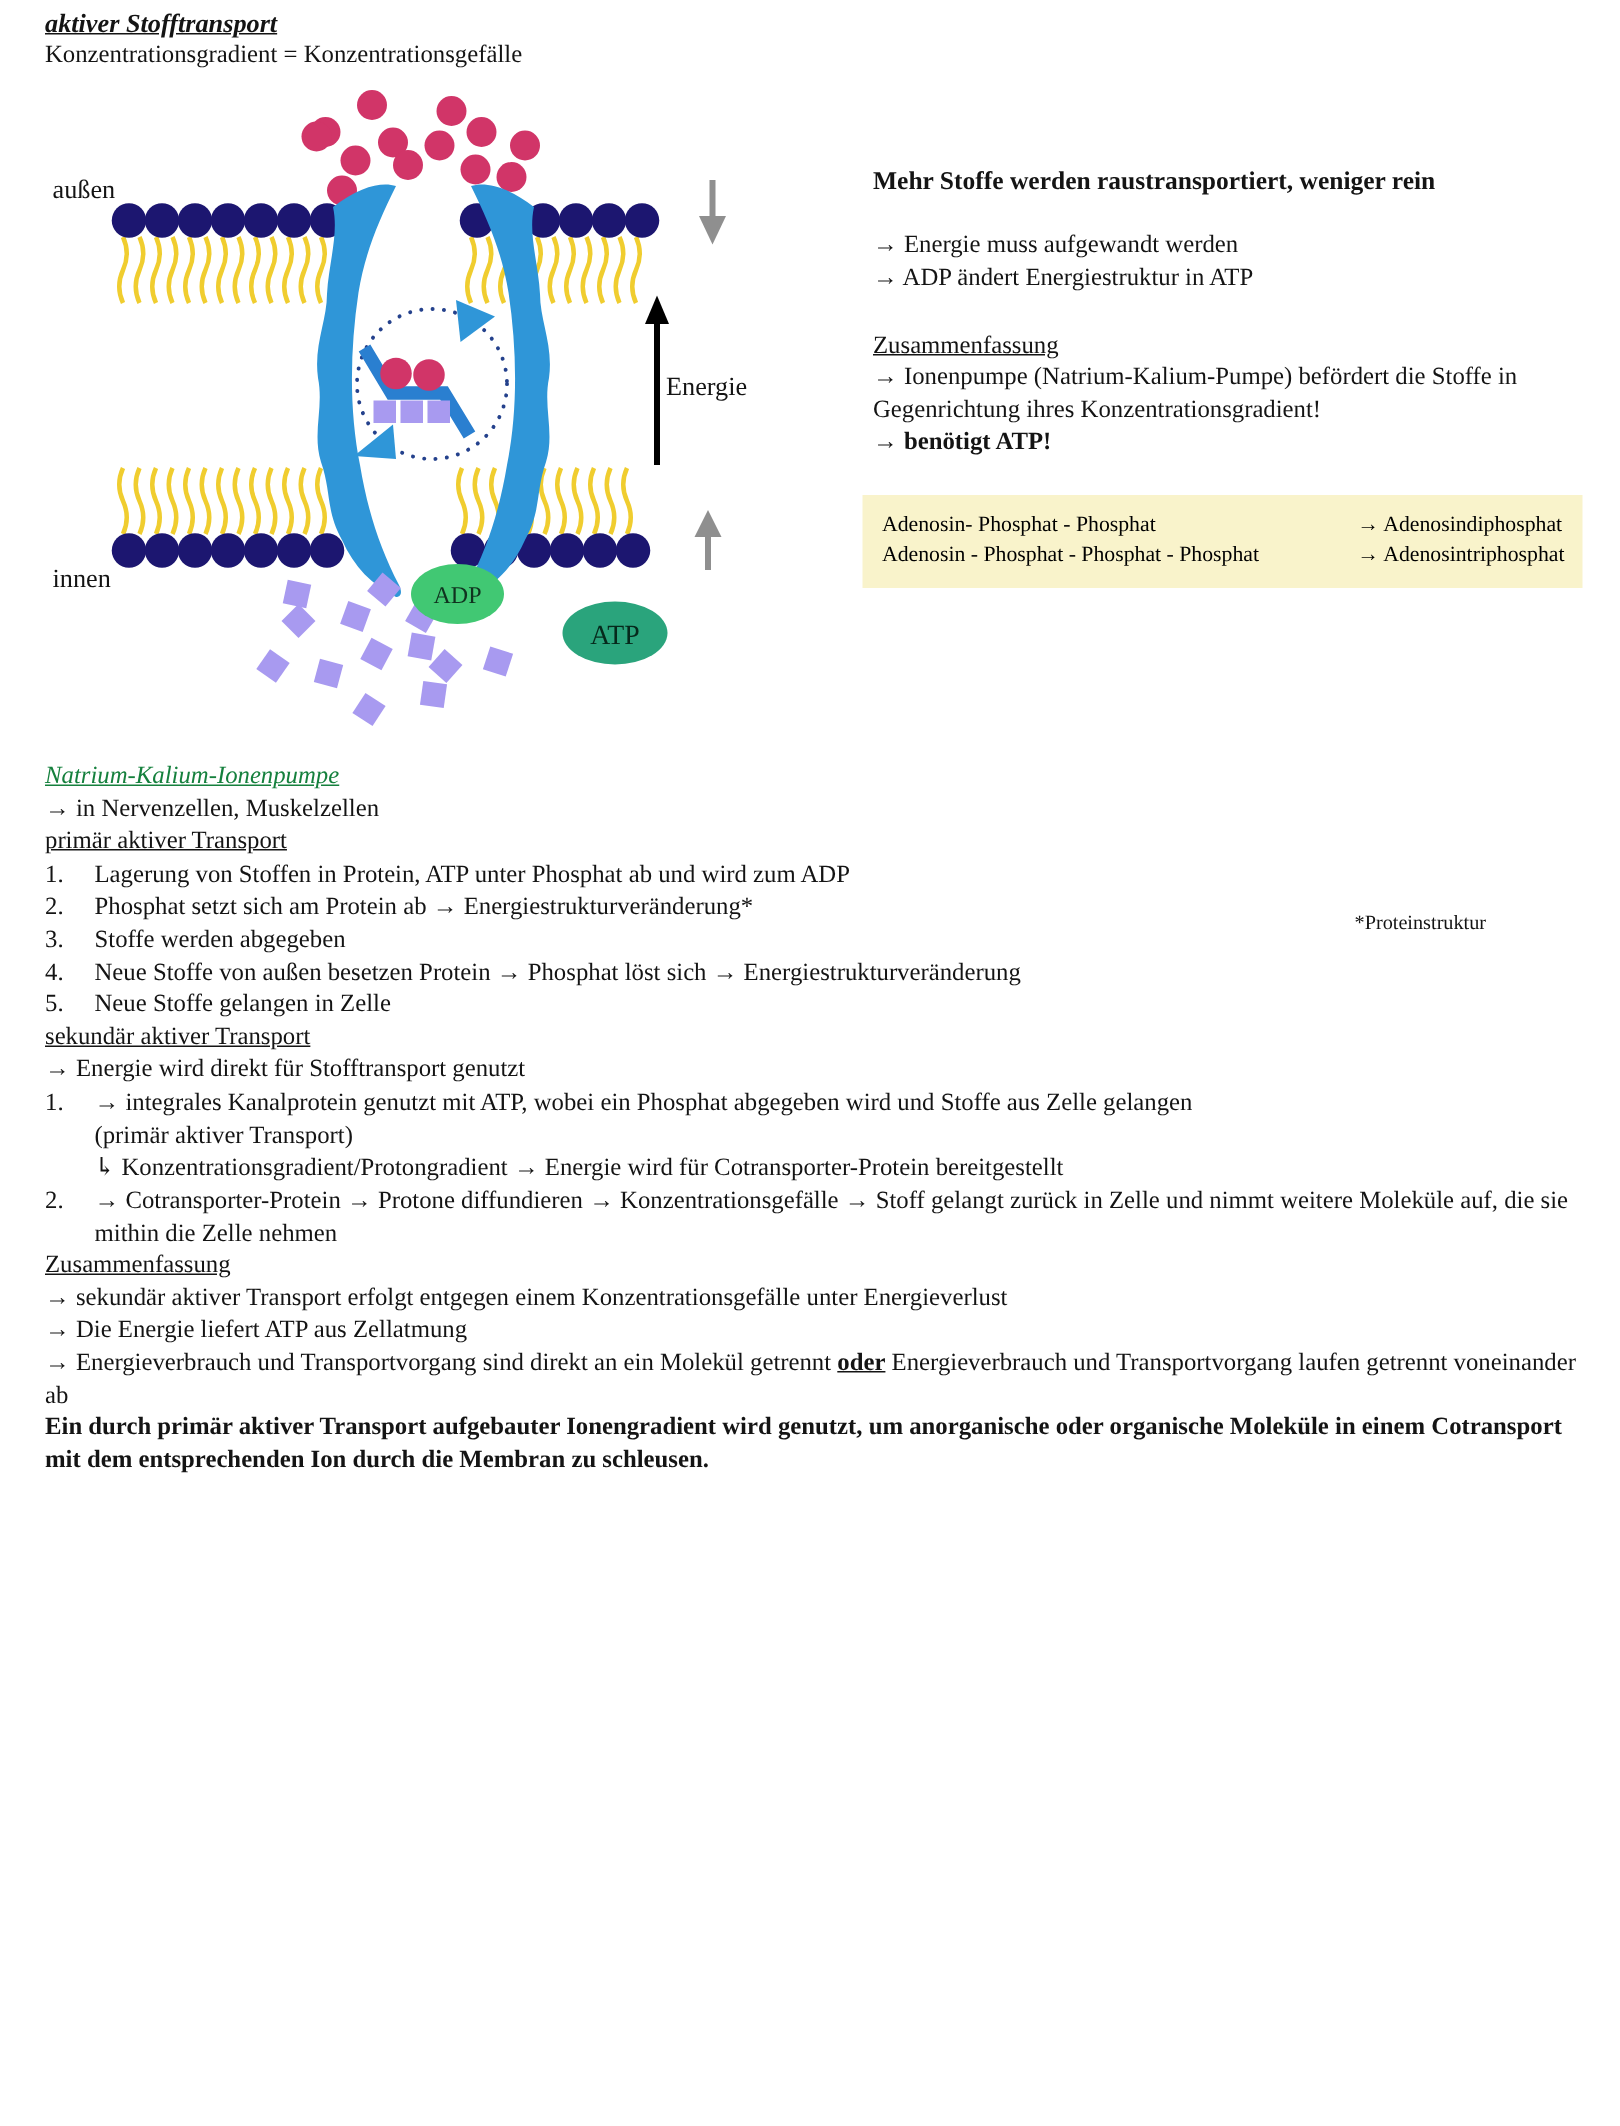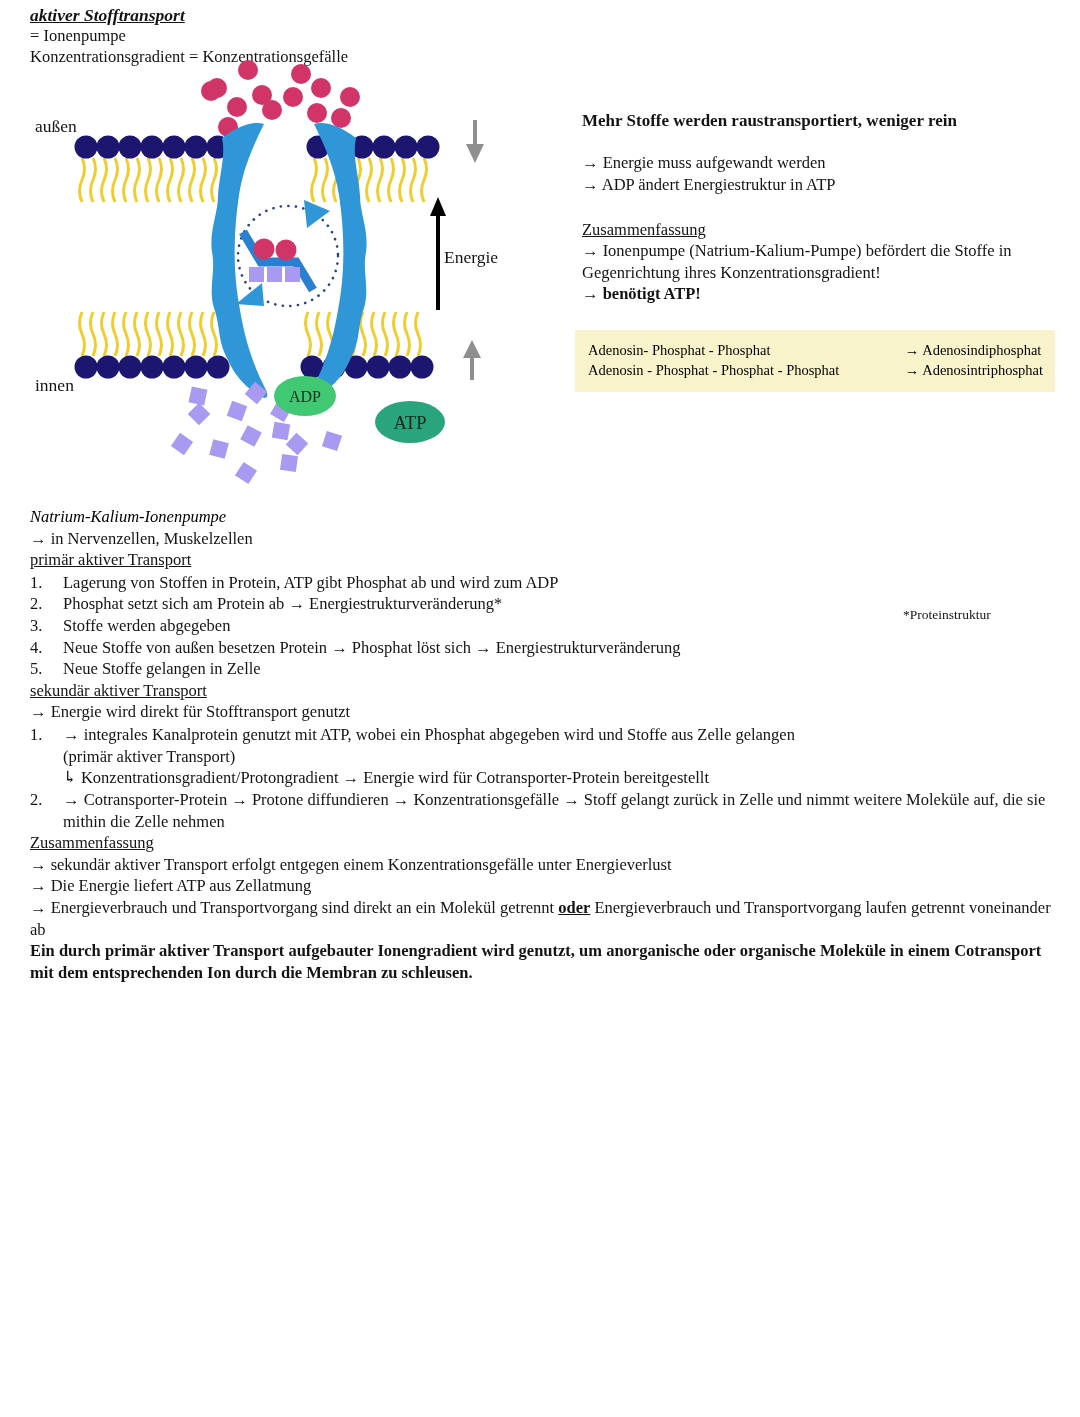--- a/index.html
+++ b/index.html
@@ -18,38 +18,37 @@
   .blk1{margin-top:20px;}
   .blk2{margin-top:24px;width:446px;}
   .usect{text-decoration:underline;}
   .natp{margin-top:25px;font-weight:bold;}
   .atpbox{margin-top:25px;margin-left:-7px;width:455px;background:#f9f3cb;color:#000000;
           padding:10px 12px 12px 13px;display:grid;grid-template-columns:1fr auto;column-gap:4px;
           font-size:14.5px;line-height:1.4;}
   
   .low{position:absolute;left:30px;top:506px;width:1028px;font-size:16.5px;line-height:1.31;}
   .low p{margin:0;}
-  .teal{color:#000000;font-style:italic;}
+  .teal{color:#15803d;font-style:italic;text-decoration:underline;}
   .mt18{margin-top:18px;} .mt21{margin-top:21px;} .mt24{margin-top:24px;}
   .nlist{list-style:none;margin:1px 0 0 0;padding:0;}
   .nlist li{display:flex;}
   .num{width:33px;flex:none;}
   .txt{flex:1;}
   .bu{font-weight:bold;text-decoration:underline;}
   .concl{margin-top:19px;font-weight:bold;}
   .footnote{position:absolute;left:903px;top:607px;font-size:13.5px;}
 </style>
 </head>
 <body>
 
 <div class="page">
 
   <div class="hdr">
     <div class="t">aktiver Stofftransport</div>
-    <div>= Ionenpumpe</div>
     <div>Konzentrationsgradient = Konzentrationsgefälle</div>
   </div>
 
   <svg id="dia" width="540" height="500" viewBox="0 0 540 500">
     <g id="ions">
         <circle cx="248" cy="70" r="10" fill="#d13568"></circle>
         <circle cx="301" cy="74" r="10" fill="#d13568"></circle>
         <circle cx="217" cy="88" r="10" fill="#d13568"></circle>
         <circle cx="262" cy="95" r="10" fill="#d13568"></circle>
         <circle cx="293" cy="97" r="10" fill="#d13568"></circle>
@@ -247,21 +246,21 @@
 
   <div class="low">
 
     <p class="teal">Natrium-Kalium-Ionenpumpe</p>
     <p>→ in Nervenzellen, Muskelzellen</p>
 
     <p class="usect mt21">primär aktiver Transport</p>
     <ul class="nlist">
       <li>
           <span class="num">1.</span>
-          <span class="txt">Lagerung von Stoffen in Protein, ATP gibt Phosphat ab und wird zum ADP</span>
+          <span class="txt">Lagerung von Stoffen in Protein, ATP unter Phosphat ab und wird zum ADP</span>
         </li>
       <li>
           <span class="num">2.</span>
           <span class="txt">Phosphat setzt sich am Protein ab → Energiestrukturveränderung*</span>
         </li>
       <li>
           <span class="num">3.</span>
           <span class="txt">Stoffe werden abgegeben</span>
         </li>
       <li>

